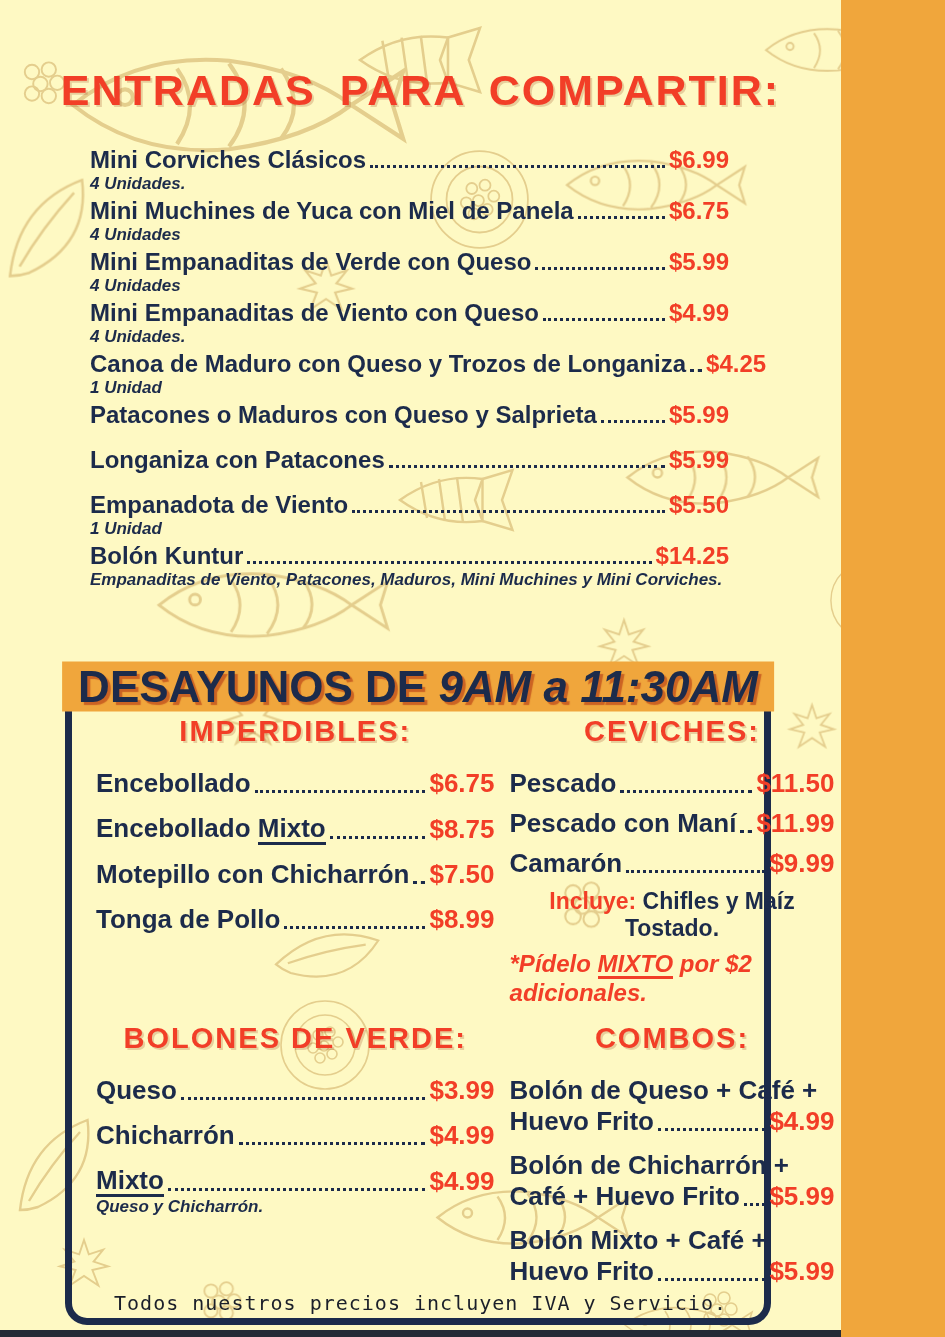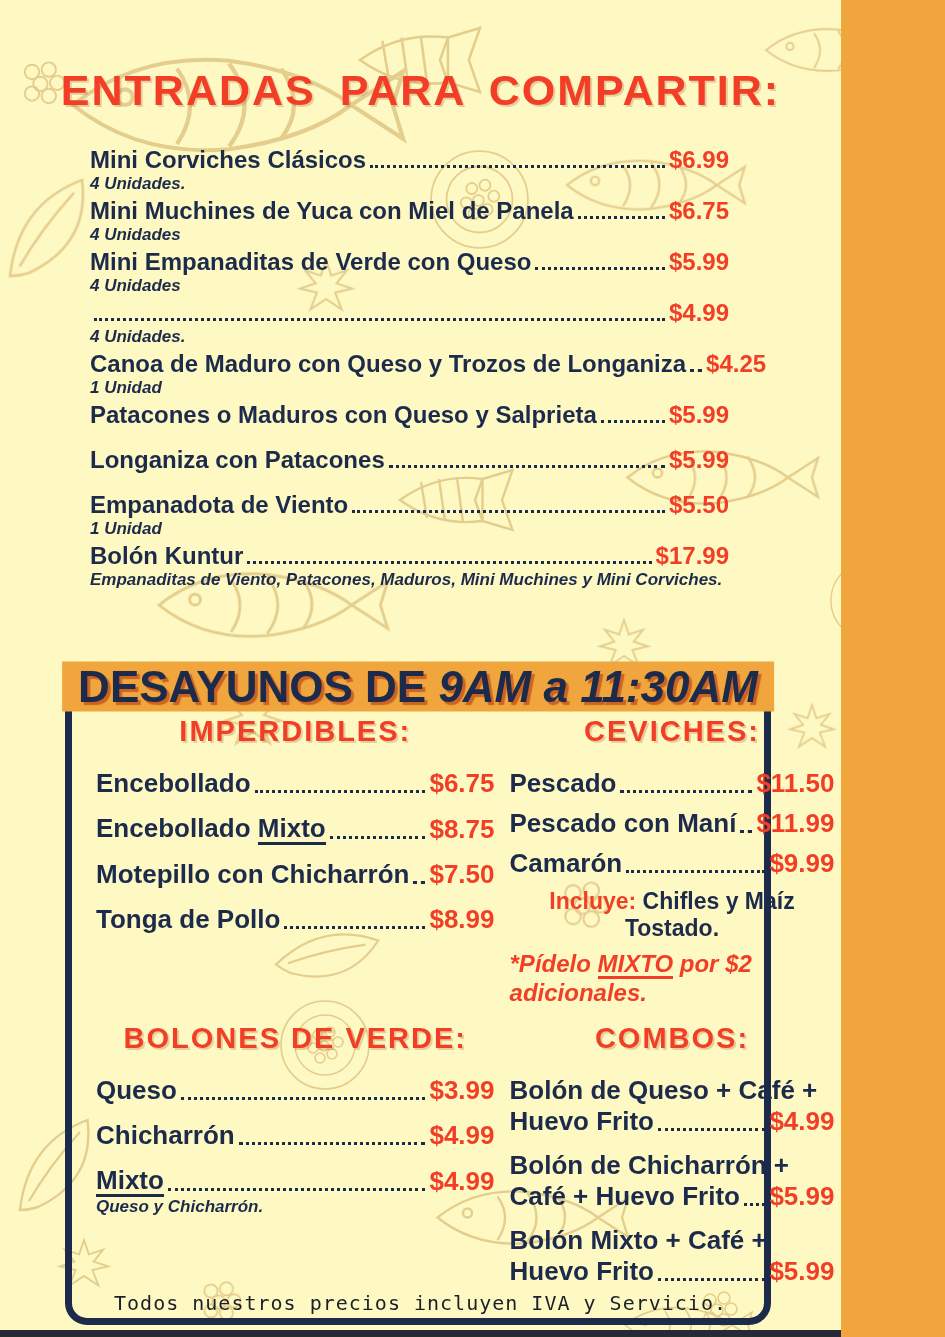--- a/index.html
+++ b/index.html
@@ -186,20 +186,21 @@
         <div class="e-row">
           <span class="e-name">Mini Empanaditas de Verde con Queso</span>
           <span class="leader"></span>
           <span class="e-price">$5.99</span>
         </div>
         <div class="e-note">4 Unidades</div>
       </div>
 
       <div class="e-item">
         <div class="e-row">
+          <span class="e-name">Mini Empanaditas de Viento con Queso</span>
           <span class="leader"></span>
           <span class="e-price">$4.99</span>
         </div>
         <div class="e-note">4 Unidades.</div>
       </div>
 
       <div class="e-item">
         <div class="e-row">
           <span class="e-name">Canoa de Maduro con Queso y Trozos de Longaniza</span>
           <span class="leader"></span>
@@ -230,21 +231,21 @@
           <span class="leader"></span>
           <span class="e-price">$5.50</span>
         </div>
         <div class="e-note">1 Unidad</div>
       </div>
 
       <div class="e-item">
         <div class="e-row">
           <span class="e-name">Bolón Kuntur</span>
           <span class="leader"></span>
-          <span class="e-price">$17.99</span>
+          <span class="e-price">$14.25</span>
         </div>
         <div class="e-note">Empanaditas de Viento, Patacones, Maduros, Mini Muchines y Mini Corviches.</div>
       </div>
 
     </div>
 
     <div class="desayunos">
       <div class="d-title">
         <span>DESAYUNOS DE</span>
         <span class="time">9AM a 11:30AM</span>

